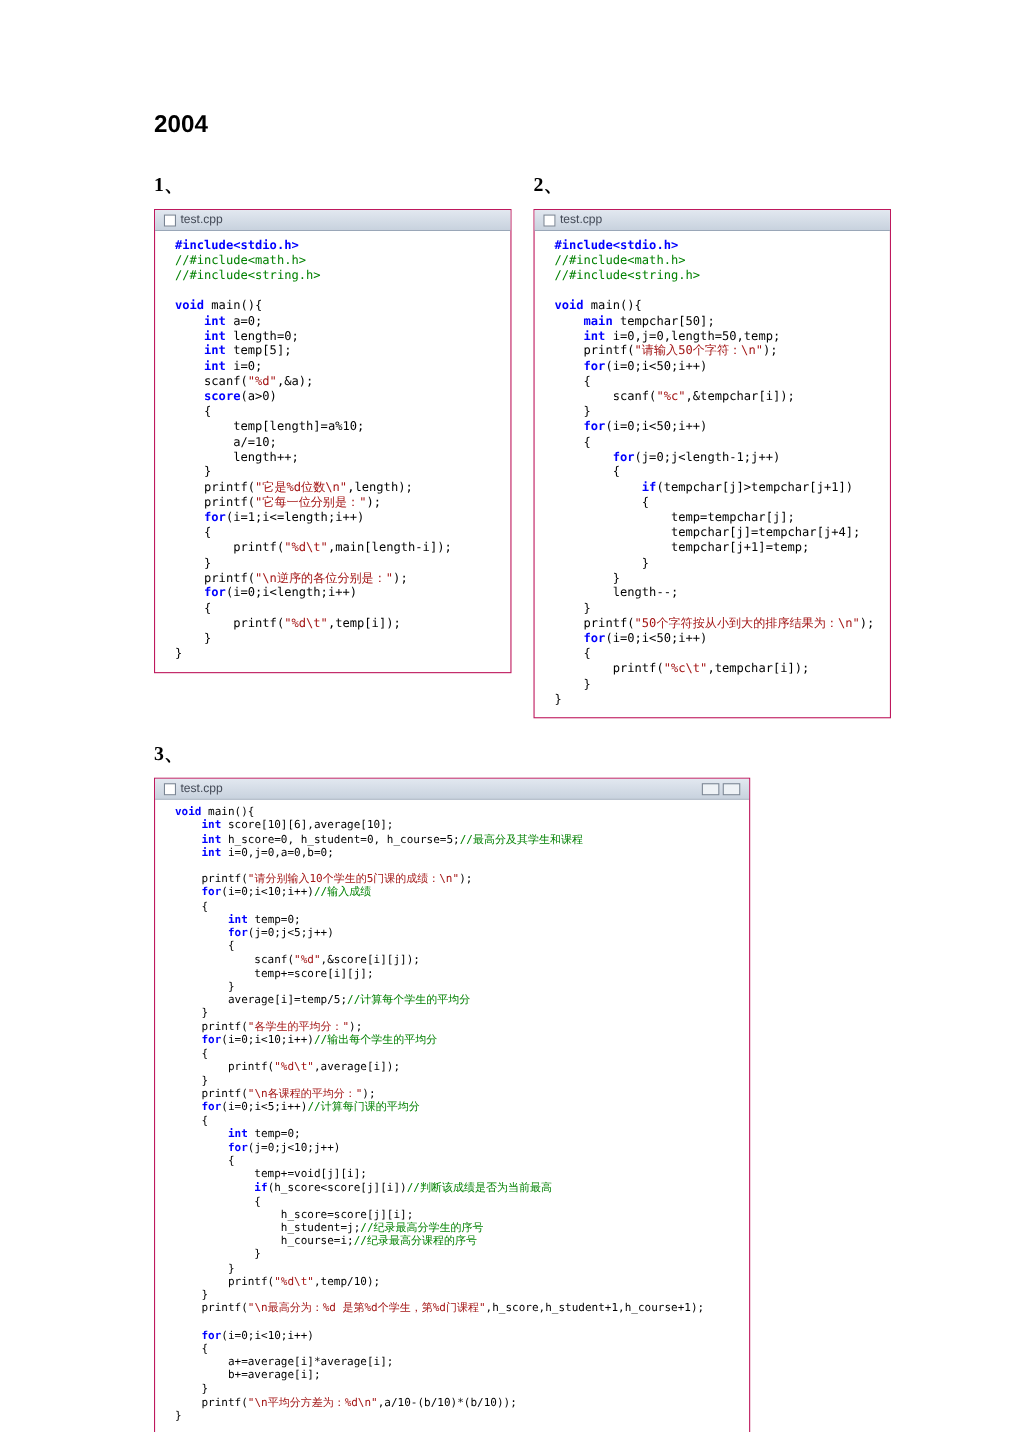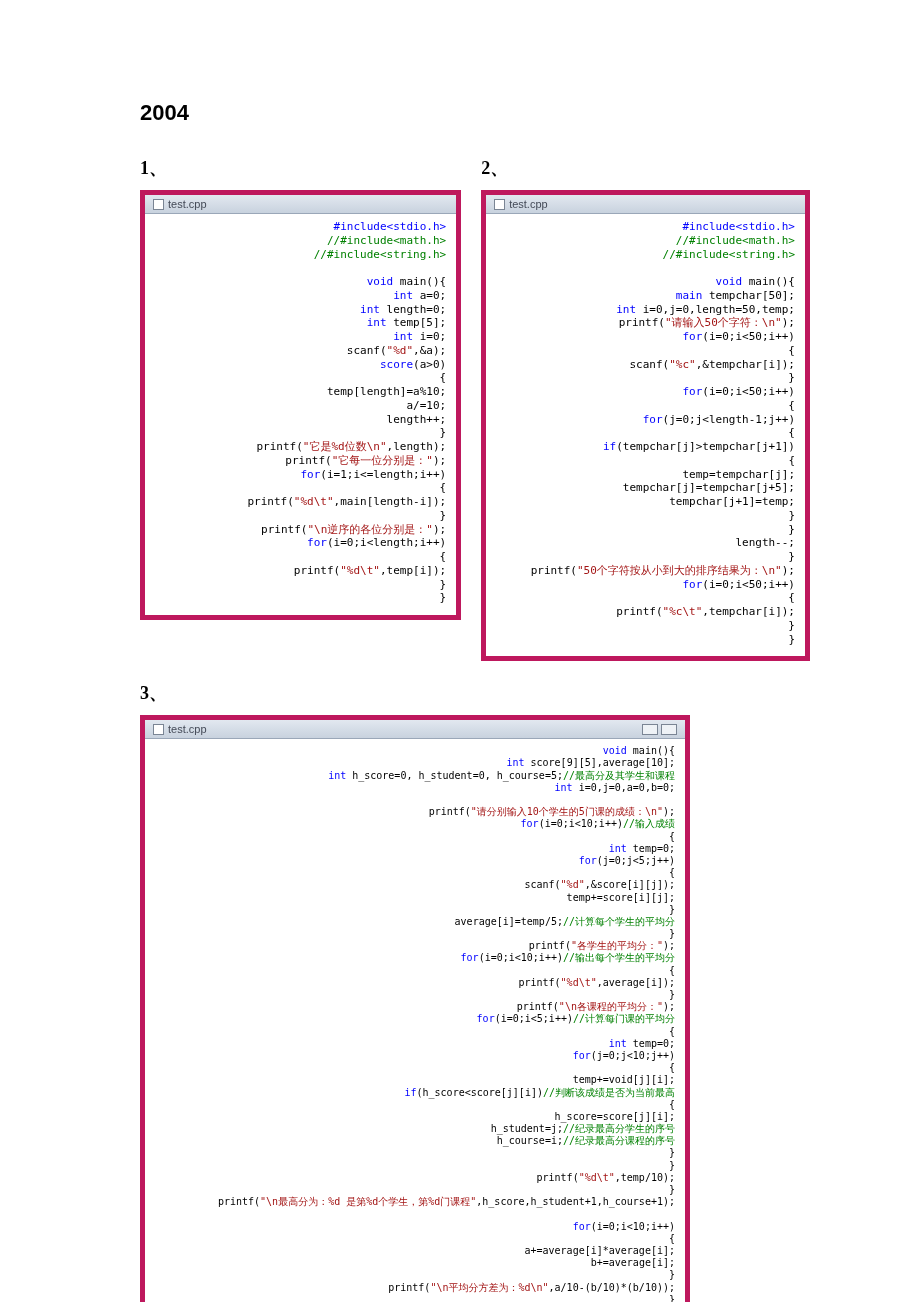--- a/index.html
+++ b/index.html
@@ -31,23 +31,22 @@
   .col {
     flex: 1;
   }
   .col-label {
     font-size: 18px;
     font-weight: bold;
     margin-bottom: 10px;
     font-family: "SimSun", serif;
   }
   .code-window {
-    border: 5px solid #be185d;
+    border: 1px solid #be185d;
     background: #ffffff;
-    text-align: right;
   }
   .code-title {
     background: linear-gradient(#e2e8f0, #c8d2de);
     border-bottom: 1px solid #9aa7b8;
     padding: 3px 8px;
     font-size: 11px;
     color: #444a57;
     display: flex;
     align-items: center;
     gap: 4px;
@@ -72,21 +71,21 @@
     font-size: 11px;
     line-height: 1.25;
     white-space: pre;
     color: #000;
     overflow: hidden;
   }
   .code-body-small {
     font-size: 10px;
     line-height: 1.22;
   }
-  .k-blue { color: #0000ff; font-weight: normal; }
+  .k-blue { color: #0000ff; font-weight: bold; }
   .k-green { color: #008000; }
   .k-str { color: #a31515; }
 </style>
 </head>
 <body>
 
 <div class="page">
 
   <div class="heading-year">2004</div>
 
@@ -152,21 +151,21 @@
 <span>    {</span>
 <span>        scanf(</span><span class="k-str">"%c"</span><span>,&amp;tempchar[i]);</span>
 <span>    }</span>
 <span class="k-blue">    for</span><span>(i=0;i&lt;50;i++)</span>
 <span>    {</span>
 <span class="k-blue">        for</span><span>(j=0;j&lt;length-1;j++)</span>
 <span>        {</span>
 <span class="k-blue">            if</span><span>(tempchar[j]&gt;tempchar[j+1])</span>
 <span>            {</span>
 <span>                temp=tempchar[j];</span>
-<span>                tempchar[j]=tempchar[j+5];</span>
+<span>                tempchar[j]=tempchar[j+4];</span>
 <span>                tempchar[j+1]=temp;</span>
 <span>            }</span>
 <span>        }</span>
 <span>        length--;</span>
 <span>    }</span>
 <span>    printf(</span><span class="k-str">"50个字符按从小到大的排序结果为：\n"</span><span>);</span>
 <span class="k-blue">    for</span><span>(i=0;i&lt;50;i++)</span>
 <span>    {</span>
 <span>        printf(</span><span class="k-str">"%c\t"</span><span>,tempchar[i]);</span>
 <span>    }</span>
@@ -182,21 +181,21 @@
       <div class="code-title-left">
         <span class="code-title-icon"></span>
         <span>test.cpp</span>
       </div>
       <div class="win-buttons">
         <span class="win-btn"></span>
         <span class="win-btn"></span>
       </div>
     </div>
     <div class="code-body code-body-small"><span class="k-blue">void</span><span> main(){</span>
-<span class="k-blue">    int</span><span> score[9][5],average[10];</span>
+<span class="k-blue">    int</span><span> score[10][6],average[10];</span>
 <span class="k-blue">    int</span><span> h_score=0, h_student=0, h_course=5;</span><span class="k-green">//最高分及其学生和课程</span>
 <span class="k-blue">    int</span><span> i=0,j=0,a=0,b=0;</span>
 
 <span>    printf(</span><span class="k-str">"请分别输入10个学生的5门课的成绩：\n"</span><span>);</span>
 <span class="k-blue">    for</span><span>(i=0;i&lt;10;i++)</span><span class="k-green">//输入成绩</span>
 <span>    {</span>
 <span class="k-blue">        int</span><span> temp=0;</span>
 <span class="k-blue">        for</span><span>(j=0;j&lt;5;j++)</span>
 <span>        {</span>
 <span>            scanf(</span><span class="k-str">"%d"</span><span>,&amp;score[i][j]);</span>

